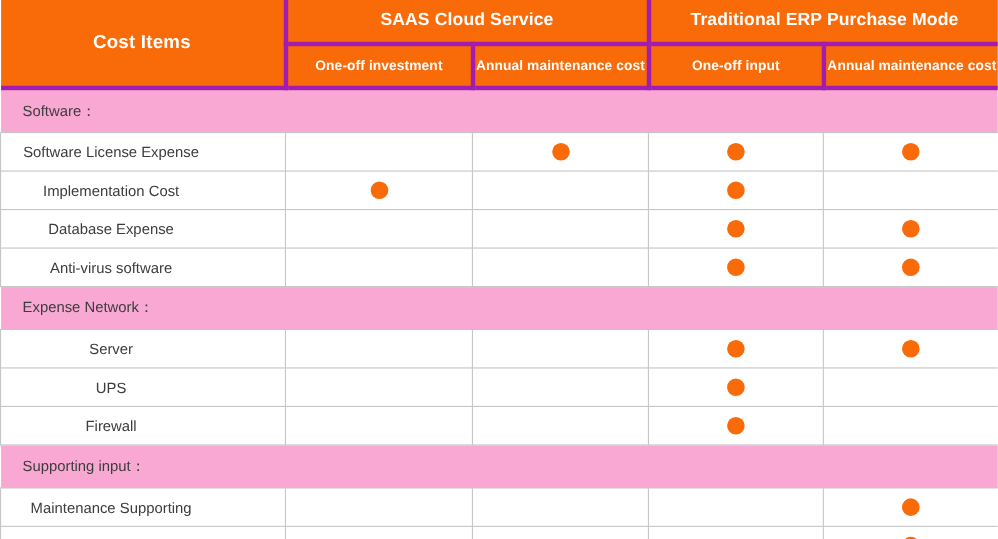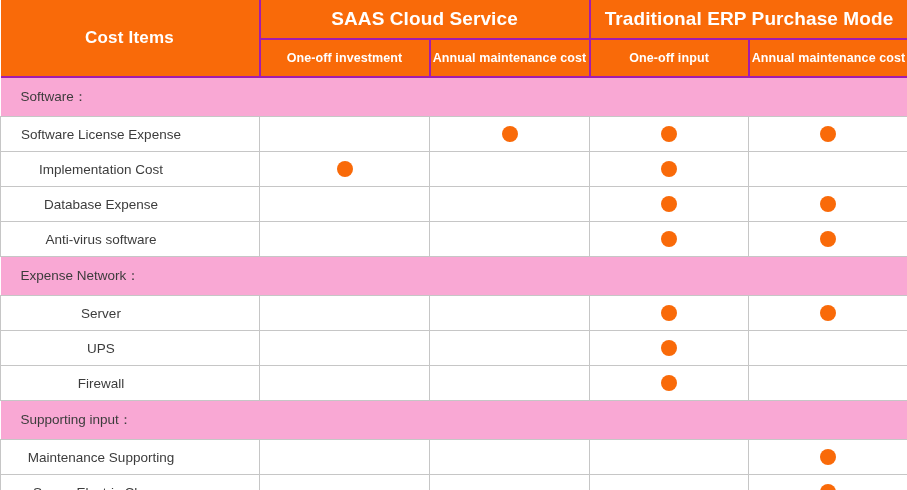--- a/index.html
+++ b/index.html
@@ -19,34 +19,34 @@
     height: 490px;
     border-collapse: collapse;
     table-layout: fixed;
     background: #ffffff;
   }
 
   
   .hdr {
     background: #F96A09;
     color: #ffffff;
-    border: 2px solid #a21caf;
+    border: 4px solid #a21caf;
     text-align: center;
     vertical-align: middle;
     padding: 0;
   }
   .hdr-cost-items {
     font-size: 17px;
     letter-spacing: .2px;
     border-left: none;
     border-top: none;
     margin-top: 23px;
   }
   .hdr-group {
-    font-size: 19px;
+    font-size: 16px;
     letter-spacing: .1px;
     height: 38px;
     border-top: none;
   }
   .hdr-sub {
     font-size: 12.5px;
     font-weight: bold;
     letter-spacing: .1px;
     height: 36px;
   }

